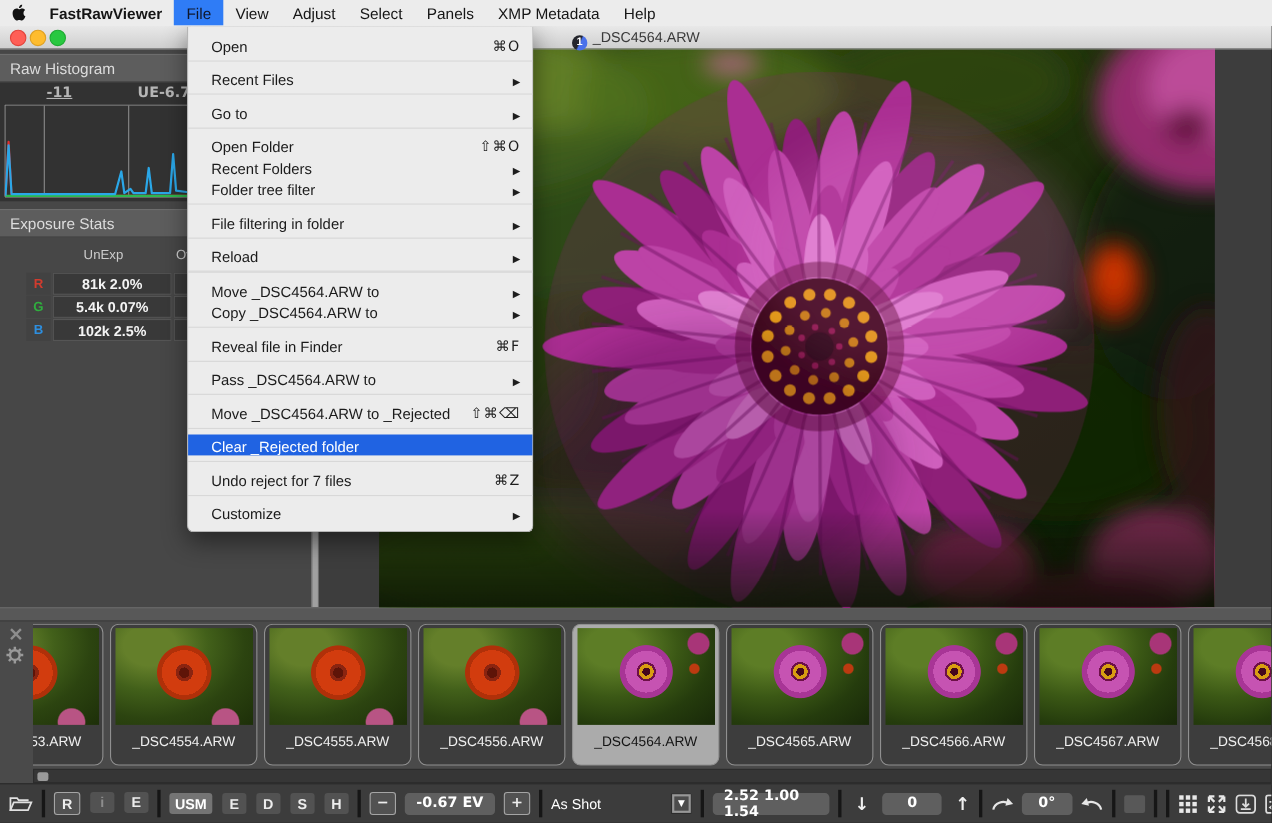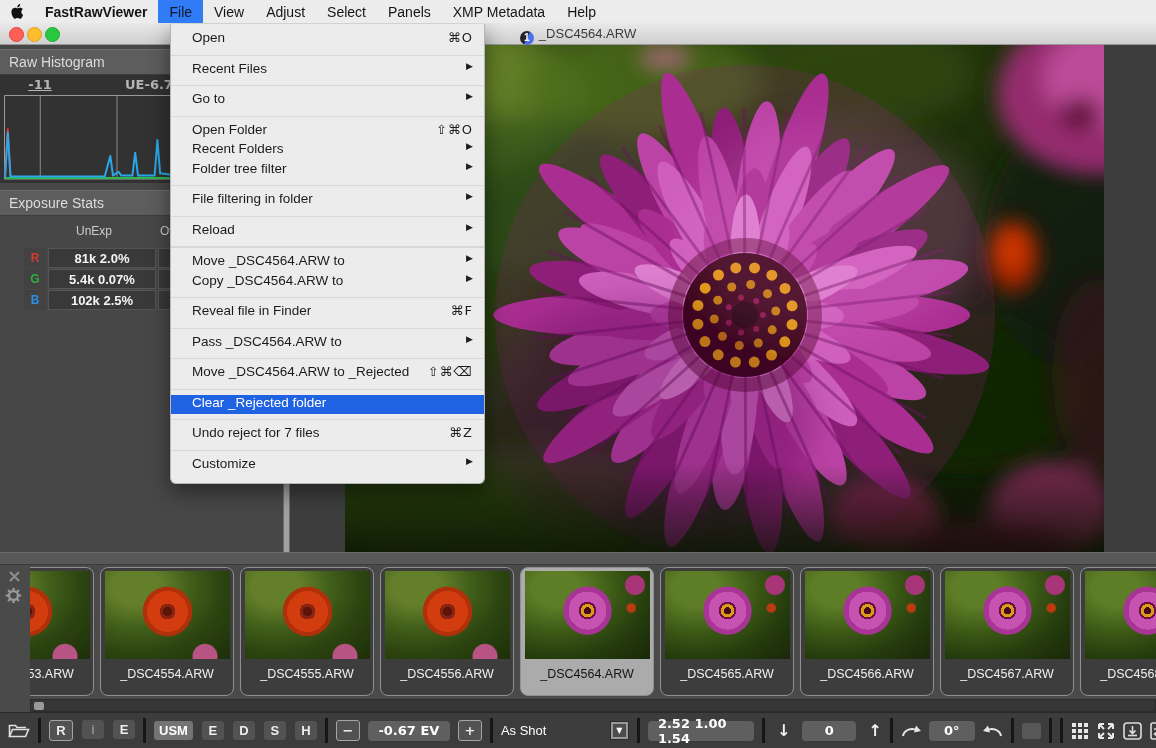--- a/index.html
+++ b/index.html
@@ -55,21 +55,21 @@
 
   .bottom-strip{position:absolute;top:552px;left:0;width:1156px;height:12px;background:#585858;
                 border-top:1px solid #6a6a6a;}
 
   
   .menu{position:absolute;left:170px;top:24px;width:315px;z-index:60;background:#ececec;
         border:1px solid #b5b5b5;border-top:none;border-radius:0 0 6px 6px;box-sizing:border-box;
         box-shadow:0 8px 22px rgba(0,0,0,.45);padding:1px 0 3px 0;font-size:13.5px;color:#1b1b1b;}
   .menu-group{padding:5px 0;}
   .menu-sep{height:1px;background:#d8d8d8;}
-  .menu-item{height:19.5px;display:flex;align-items:flex-start;justify-content:space-between;
+  .menu-item{height:19.5px;display:flex;align-items:flex-end;justify-content:space-between;
              padding:0 11px 0 21px;white-space:nowrap;}
   .menu-item .accel{font-family:"DejaVu Sans",sans-serif;font-size:13px;color:#1d1d1d;letter-spacing:1px;}
   .menu-item .accel.sub{font-size:9px;letter-spacing:0;}
   .menu-item.selected{background:#2063e2;color:#fff;}
   .menu-item.selected .accel{color:#fff;}
 
   
   .filmstrip{position:absolute;top:564px;left:0;width:1156px;height:149px;background:#4a4a4a;
              border-top:1px solid #3a3a3a;}
   .fs-tools{position:absolute;left:0;top:0;width:30px;height:134px;}
@@ -150,21 +150,21 @@
     <div class="tl green"></div>
   </div>
 
   <div class="main">
 
     <div class="left-panels">
       <div class="hist-wrap">
         <div class="panel-header">Raw Histogram</div>
         <div class="hist-body">
           <div id="hist-labels">
-              <span class="hist-label" style="left: 40px; text-decoration: underline;">-11</span>
+              <span class="hist-label" style="left: 54px; text-decoration: underline;">-11</span>
               <span class="hist-label" style="left: 116.995px; margin-left: 32px;">UE-6.7</span>
             </div>
           <svg id="hist-svg" width="279" height="85" style="position:absolute;left:4px;top:20px">
               <path d="M0.5 0.5 H278 M0.5 0.5 V84 M0.5 84 H278" stroke="#9a9a9a" stroke-width="1" fill="none"></path>
               <line x1="36.27" y1="1" x2="36.27" y2="84" stroke="#8a8a8a" stroke-width="1"></line>
               <line x1="112.995" y1="1" x2="112.995" y2="84" stroke="#8a8a8a" stroke-width="1"></line>
               <polyline points="1.0,83.0 3.8,34.0 6.5,83.0 167.2,83.0 172.7,39.5 175.5,23.8 181.1,63.3 186.6,27.7 192.1,51.4 197.7,34.0 203.2,21.4 208.8,51.4 214.3,18.2 219.8,39.5 225.4,27.7 230.9,43.5 236.4,19.8 242.0,29.3 247.5,17.4 253.1,35.6 258.6,26.1 264.1,15.9 269.7,27.7 275.2,13.5 278.0,19.8" fill="none" stroke="#e03030" stroke-width="2" stroke-linejoin="round"></polyline>
               <polyline points="1.0,83.0 178.3,83.0 183.8,47.4 189.4,35.6 194.9,51.4 200.4,59.3 206.0,65.6 214.3,67.2 222.6,64.0 230.9,59.3 239.2,53.0 247.5,46.7 255.8,40.3 264.1,34.0 272.5,26.1 278.0,21.4" fill="none" stroke="#2db84d" stroke-width="2" stroke-linejoin="round"></polyline>
               <polyline points="1.0,83.0 3.8,37.2 6.5,81.4 100.7,81.4 106.3,60.9 109.0,80.6 114.6,76.7 117.3,80.6 128.4,80.6 131.2,57.7 134.0,80.6 150.6,80.6 153.4,45.1 156.1,78.3 167.2,79.8 172.7,26.1 175.5,67.2 178.3,73.5 181.1,21.4 183.8,59.3 186.6,35.6 189.4,65.6 192.1,29.3 194.9,19.8 197.7,59.3 200.4,34.0 203.2,63.3 206.0,27.7 208.8,18.2 211.5,55.4 214.3,23.8 217.1,47.4 219.8,29.3 222.6,18.2 225.4,51.4 228.1,26.1 230.9,39.5 233.7,19.8 236.4,31.6 239.2,16.6 242.0,43.5 244.8,21.4 247.5,34.0 250.3,19.8 253.1,39.5 255.8,23.8 258.6,29.3 261.4,16.6 264.1,37.2 266.9,19.8 269.7,27.7 272.5,15.1 275.2,30.9 278.0,18.2" fill="none" stroke="#2aa7e8" stroke-width="2" stroke-linejoin="round"></polyline>
             </svg>

